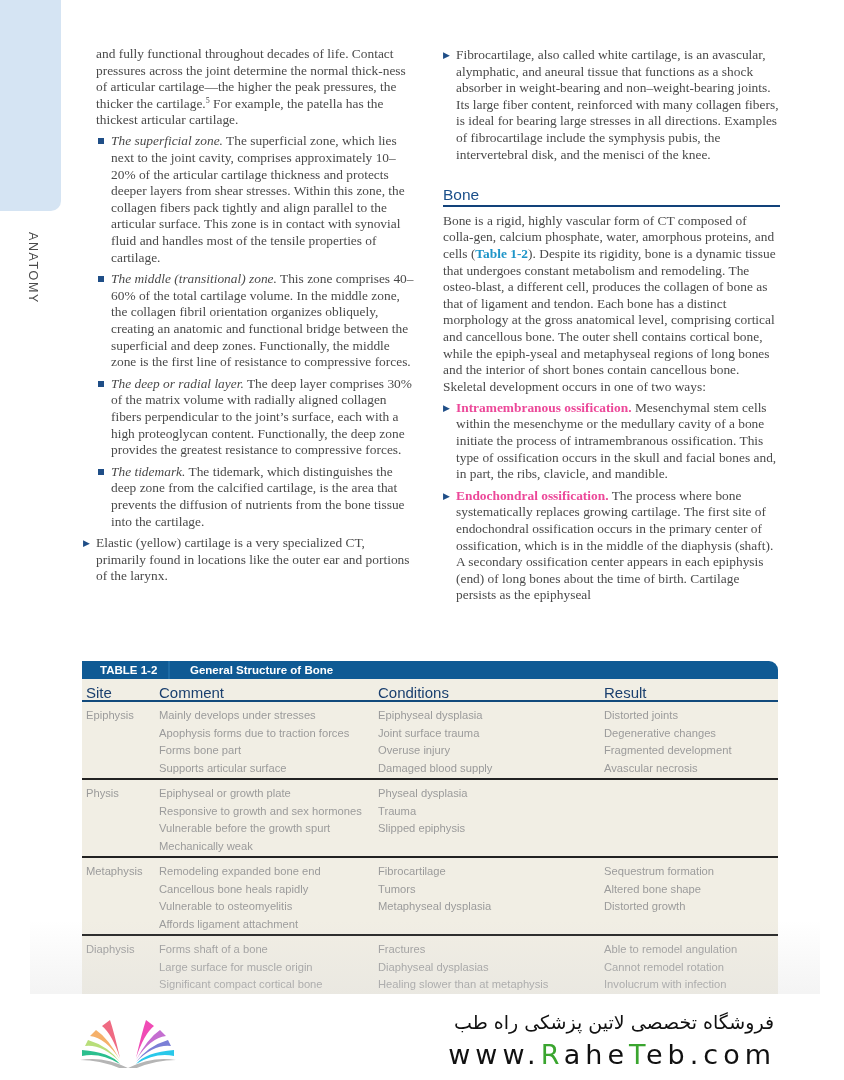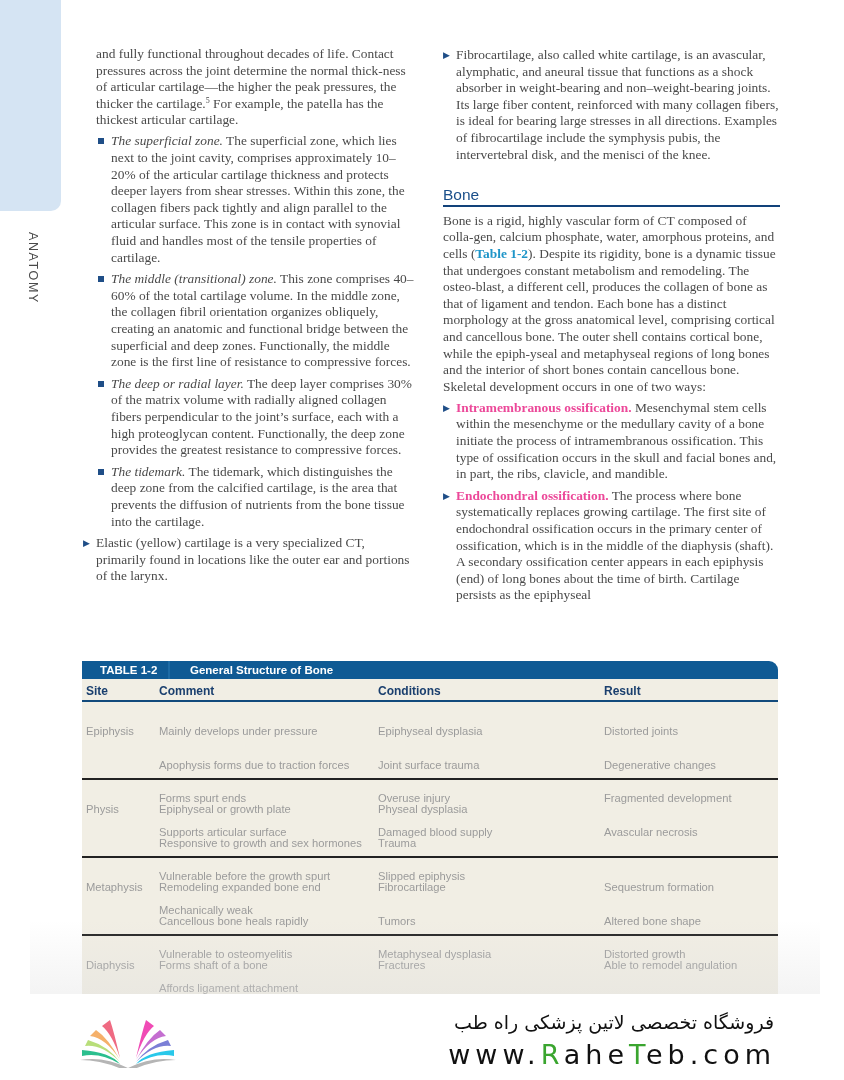--- a/index.html
+++ b/index.html
@@ -53,28 +53,28 @@
     color: #ffffff; font-weight: bold; font-size: 11.5px; line-height: 18px; position: relative;
   }
   .table-title .tnum { position: absolute; left: 18px; }
   .table-title .tname { position: absolute; left: 96px; margin-left: 12px; }
   .table-title .tdivider {
     position: absolute; left: 86px; top: 0; width: 2px; height: 18px; background: #1d6ba5;
   }
   .table-body { background: #f1eee4; }
   .thead {
     position: relative; height: 21px; border-bottom: 2px solid #124a7c;
-    font-weight: bold; font-size: 12px; color: #1a3f6e;
+    font-weight: normal; font-size: 15px; color: #1a3f6e;
   }
   .thead span { position: absolute; top: 5px; }
   .c1 { left: 4px; } .c2 { left: 77px; } .c3 { left: 296px; } .c4 { left: 481px; padding-left: 41px; }
   .tgroup { position: relative; border-bottom: 2px solid #222; font-size: 11.2px; color: #9b9b9b; }
   .tgroup.last { border-bottom: none; }
   .tgroup .cell { position: absolute; top: 5px; line-height: 17.6px; }
-  .tgroup .cell div { white-space: nowrap; margin-top: 16px; }
+  .tgroup .cell div { white-space: nowrap; }
   .tgroup .cell .indent { padding-left: 13px; }
   .g1 { height: 76px; } .g2 { height: 76px; } .g3 { height: 76px; } .g4 { height: 62px; }
   .fade {
     position: absolute; left: 30px; top: 920px; width: 790px; height: 80px;
     background: linear-gradient(to bottom, rgba(255,255,255,0), rgba(220,220,220,0.35));
     pointer-events: none;
   }
   .watermark-band { position: absolute; left: 0; top: 994px; width: 844px; height: 86px; background: #ffffff; }
   .logo { position: absolute; left: 80px; top: 1008px; width: 96px; height: 60px; }
   .wm-persian {
@@ -136,23 +136,23 @@
       <span class="c2">Comment</span>
       <span class="c3">Conditions</span>
       <span class="c4">Result</span>
     </div>
 
     <div class="tgroup g1">
       <div class="cell c1">
           <div>Epiphysis</div>
         </div>
       <div class="cell c2">
-        <div>Mainly develops under pressure</div>
+        <div>Mainly develops under stresses</div>
         <div>Apophysis forms due to traction forces</div>
-        <div>Forms spurt ends</div>
+        <div>Forms bone part</div>
         <div>Supports articular surface</div>
       </div>
       <div class="cell c3">
         <div>Epiphyseal dysplasia</div>
         <div>Joint surface trauma</div>
         <div>Overuse injury</div>
         <div>Damaged blood supply</div>
       </div>
       <div class="cell c4">
         <div>Distorted joints</div>

